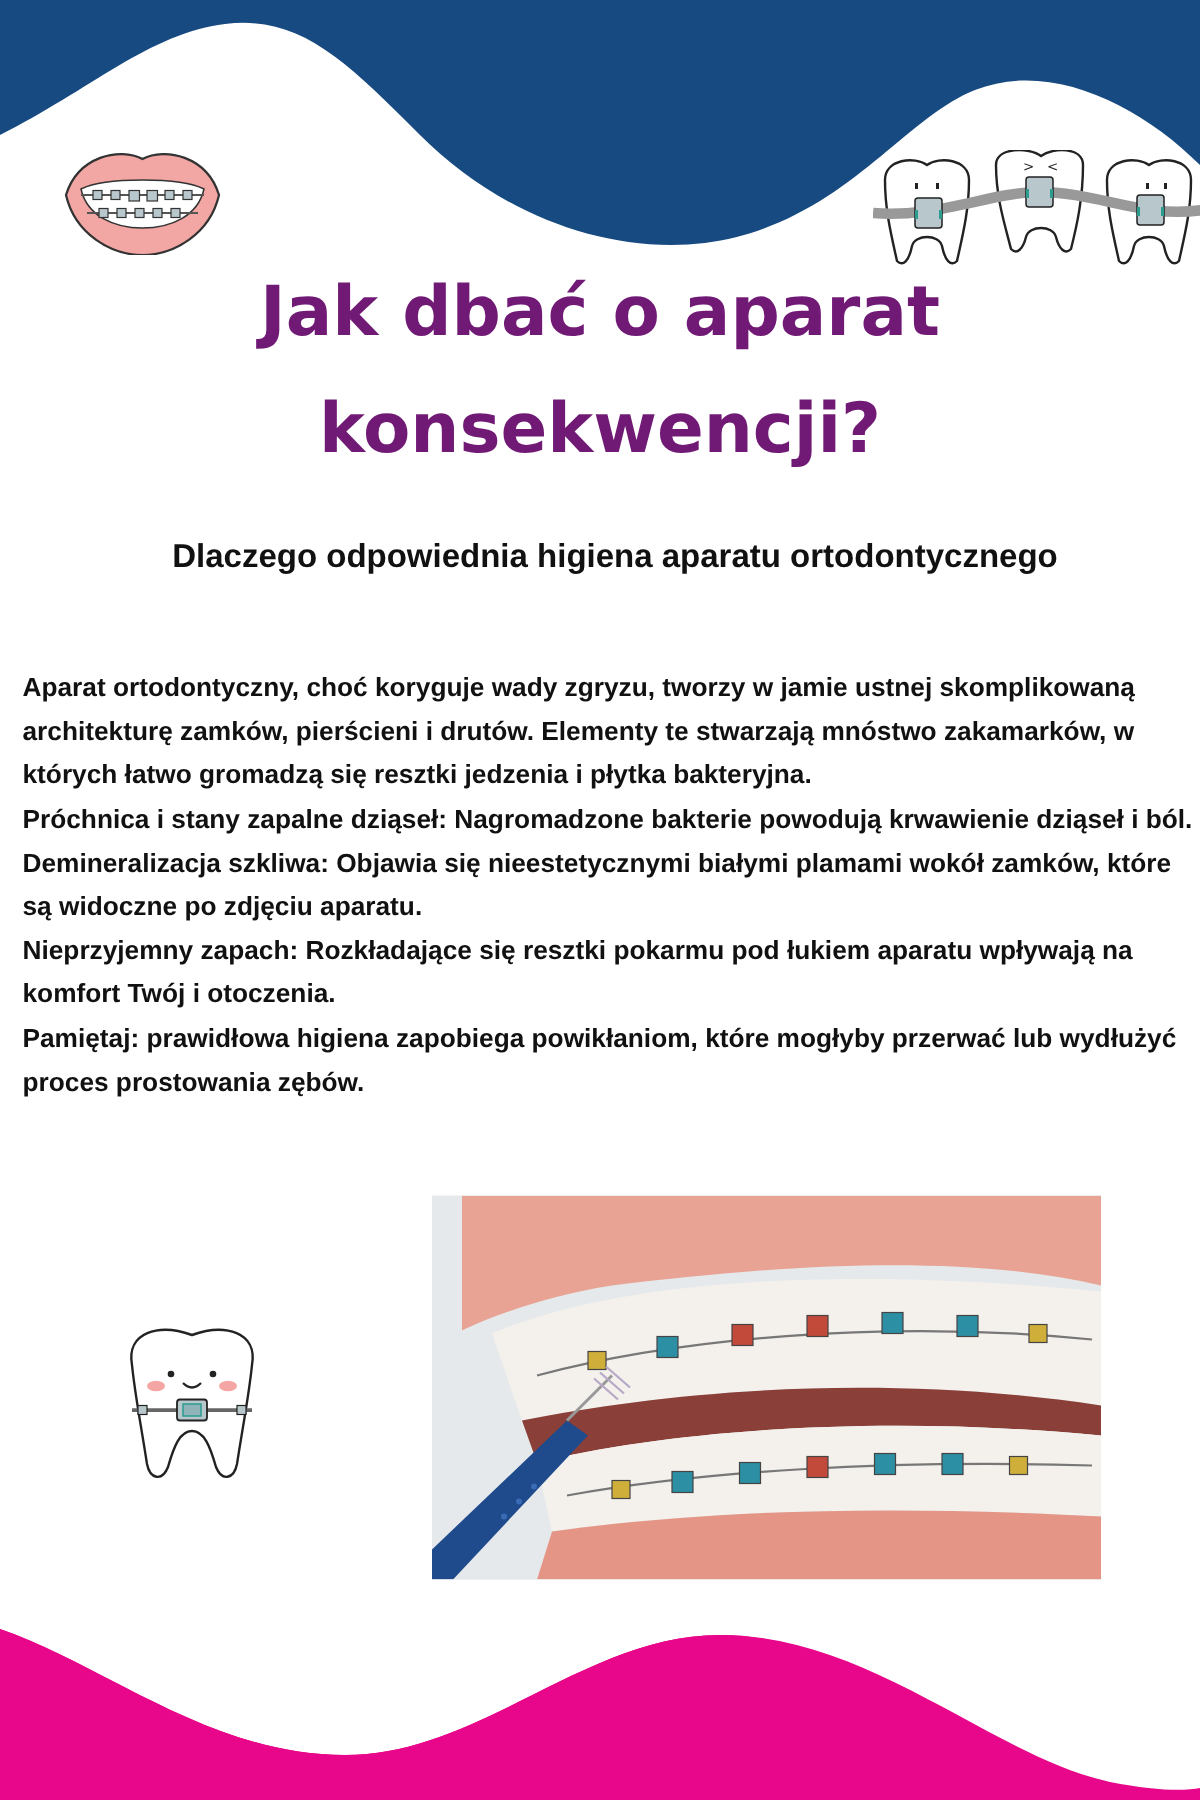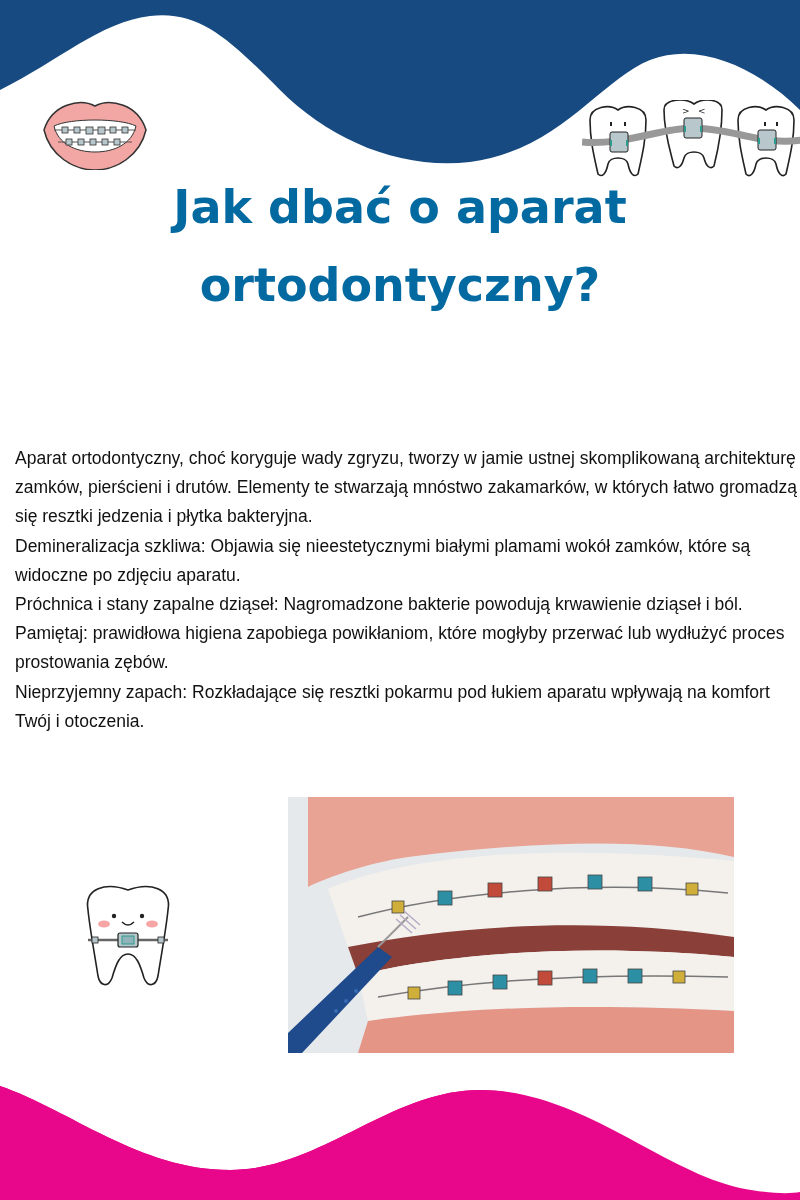--- a/index.html
+++ b/index.html
@@ -9,31 +9,31 @@
     .wave-top { position: absolute; left: 0; top: 0; width: 800px; height: 260px; }
     .wave-bottom { position: absolute; left: 0; top: 1060px; width: 800px; height: 140px; }
 
     .deco { position: absolute; }
     .mouth-icon { left: 40px; top: 98px; width: 110px; height: 72px; }
     .teeth-icon { left: 582px; top: 100px; width: 220px; height: 80px; }
     .tooth-mascot { left: 78px; top: 880px; width: 100px; height: 110px; }
 
     .title {
       position: absolute; left: 0; top: 168px; width: 800px; text-align: center;
-      font-family: "DejaVu Sans", sans-serif; font-weight: bold; font-size: 46px; line-height: 78px; color: #0369a1;
+      font-family: "DejaVu Sans", sans-serif; font-weight: bold; font-size: 46px; line-height: 78px; color: #701a75;
     }
     .subtitle {
       position: absolute; left: 60px; top: 354px; width: 700px; text-align: center;
       font-weight: bold; font-size: 22px; line-height: 34px; color: #111;
     }
     .body-text {
       position: absolute; left: 15px; top: 444px; width: 785px;
       font-size: 17.5px; line-height: 29.2px; color: #111;
     }
-    .body-text p { margin: 0; }
+    .body-text p { margin: 0; font-weight: bold; }
 
     .photo {
       position: absolute; left: 288px; top: 797px; width: 446px; height: 256px; overflow: hidden;
       background: linear-gradient(180deg, #e9ecee 0%, #dfe3e6 100%);
     }
   </style>
 </head>
 <body>
 
 <svg class="wave-top" viewBox="0 0 800 260" preserveAspectRatio="none">
@@ -85,33 +85,33 @@
       <rect x="42" y="22" width="2" height="4"></rect>
     <rect x="182" y="22" width="2" height="4"></rect>
       <rect x="194" y="22" width="2" height="4"></rect>
   </g>
   <text x="100" y="14" font-size="9" fill="#222" font-family="DejaVu Sans, sans-serif">&gt;</text>
   <text x="116" y="14" font-size="9" fill="#222" font-family="DejaVu Sans, sans-serif">&lt;</text>
 </svg>
 
 <h1 class="title">
   <span>Jak dbać o aparat</span><br>
-  <span>ortodontyczny?</span>
+  <span>konsekwencji?</span>
 </h1>
 
 <h2 class="subtitle">
-  <br>
+  <span>Dlaczego odpowiednia higiena aparatu ortodontycznego</span><br>
 </h2>
 
 <div class="body-text">
   <p>Aparat ortodontyczny, choć koryguje wady zgryzu, tworzy w jamie ustnej skomplikowaną architekturę zamków, pierścieni i drutów. Elementy te stwarzają mnóstwo zakamarków, w których łatwo gromadzą się resztki jedzenia i płytka bakteryjna.</p>
+  <p>Próchnica i stany zapalne dziąseł: Nagromadzone bakterie powodują krwawienie dziąseł i ból.</p>
   <p>Demineralizacja szkliwa: Objawia się nieestetycznymi białymi plamami wokół zamków, które są widoczne po zdjęciu aparatu.</p>
-  <p>Próchnica i stany zapalne dziąseł: Nagromadzone bakterie powodują krwawienie dziąseł i ból.</p>
+  <p>Nieprzyjemny zapach: Rozkładające się resztki pokarmu pod łukiem aparatu wpływają na komfort Twój i otoczenia.</p>
   <p>Pamiętaj: prawidłowa higiena zapobiega powikłaniom, które mogłyby przerwać lub wydłużyć proces prostowania zębów.</p>
-  <p>Nieprzyjemny zapach: Rozkładające się resztki pokarmu pod łukiem aparatu wpływają na komfort Twój i otoczenia.</p>
 </div>
 
 <svg class="deco tooth-mascot" viewBox="0 0 100 110">
   <path d="M10,30 C6,8 28,2 50,10 C72,2 94,8 90,30 C88,50 84,70 80,96 C78,106 70,108 66,98 C62,84 58,74 50,74 C42,74 38,84 34,98 C30,108 22,106 20,96 C16,70 12,50 10,30 Z" fill="#fff" stroke="#222" stroke-width="1.6"></path>
   <circle cx="36" cy="36" r="2.2" fill="#222"></circle>
     <circle cx="64" cy="36" r="2.2" fill="#222"></circle>
   <path d="M44,42 Q50,48 56,42" fill="none" stroke="#222" stroke-width="1.5"></path>
   <ellipse cx="26" cy="44" rx="6" ry="3.5" fill="#f6a5a5"></ellipse>
     <ellipse cx="74" cy="44" rx="6" ry="3.5" fill="#f6a5a5"></ellipse>
   <line x1="10" y1="60" x2="90" y2="60" stroke="#666" stroke-width="2.5"></line>

